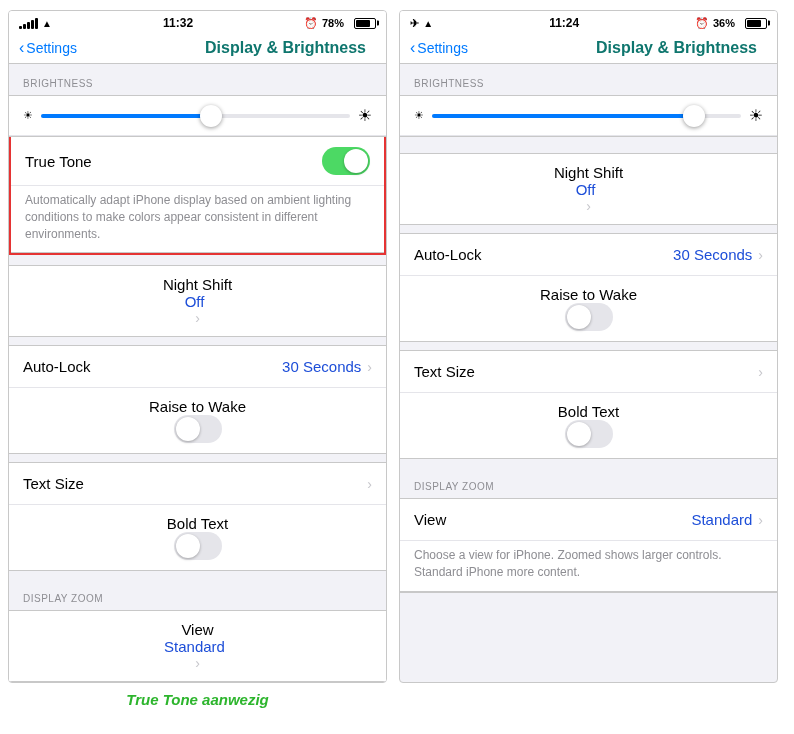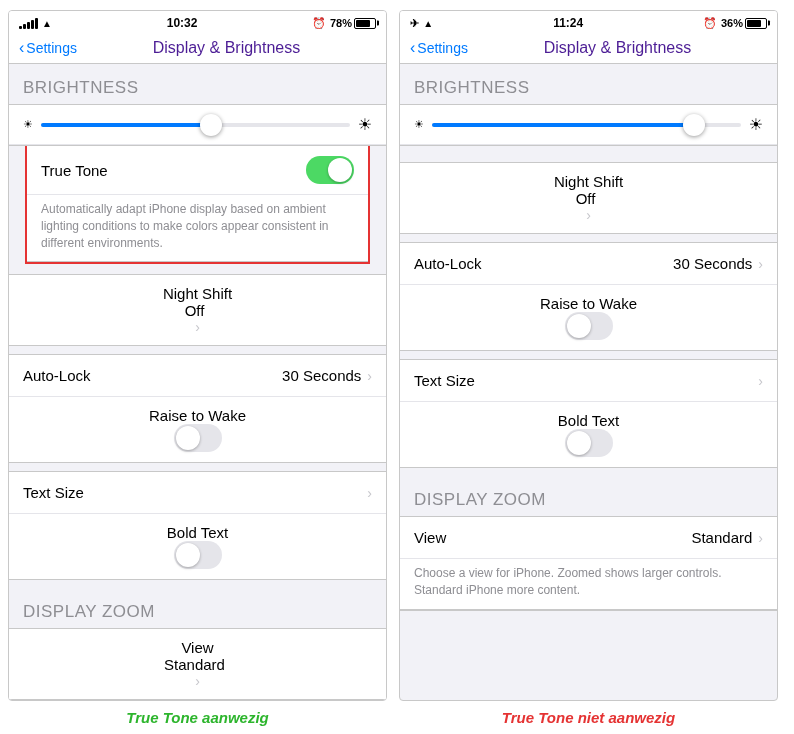--- a/index.html
+++ b/index.html
@@ -41,21 +41,21 @@
       font-weight: 600;
       color: #000;
       height: 22px;
     }
     .status-left { display: flex; align-items: center; gap: 4px; }
     .status-right { display: flex; align-items: center; gap: 4px; }
     .signal-bars { display: flex; align-items: flex-end; gap: 1px; }
     .signal-bar { width: 3px; background: #000; border-radius: 1px; }
     .wifi-icon { font-size: 10px; }
     .status-time { font-size: 12px; font-weight: 600; }
-    .battery-container { display: flex; align-items: center; gap: 2px; font-size: 11px; }
+    .battery-container { display: flex; align-items: center; gap: 10px; font-size: 11px; }
     .battery-icon {
       width: 22px; height: 11px; border: 1.5px solid #000; border-radius: 2px;
       position: relative; display: flex; align-items: center; padding: 1px;
     }
     .battery-icon::after {
       content: '';
       position: absolute;
       right: -4px; top: 50%; transform: translateY(-50%);
       width: 2px; height: 5px; background: #000; border-radius: 0 1px 1px 0;
     }
@@ -71,32 +71,32 @@
       background: #fff;
       border-bottom: 1px solid #c8c8c8;
     }
     .back-btn {
       display: flex; align-items: center;
       color: #007aff; font-size: 14px; cursor: pointer;
       gap: 2px;
     }
     .back-chevron { font-size: 16px; }
     .nav-title {
-      flex: 1; text-align: center;
-      font-size: 16px; font-weight: 400; color: #4c1d95;
+      flex: 1; text-align: right;
+      font-size: 16px; font-weight: 700; color: #0f766e;
       margin: 0 10px;
     }
 
     
     .settings-content {
       background: #f2f2f7;
     }
 
     .section-header {
-      font-size: 17px;
+      font-size: 10px;
       color: #8e8e93;
       text-transform: uppercase;
       letter-spacing: 0.5px;
       padding: 14px 14px 6px 14px;
     }
 
     .settings-group {
       background: #fff;
       border-top: 1px solid #c8c8c8;
       border-bottom: 1px solid #c8c8c8;
@@ -119,21 +119,21 @@
     .settings-row:last-child { border-bottom: none; flex-direction: column; }
 
     .row-label {
       font-size: 15px;
       color: #000;
       flex: 1;
     }
 
     .row-value {
       font-size: 15px;
-      color: #000000;
+      color: #1d4ed8;
       margin-right: 6px;
     }
 
     .chevron {
       color: #c7c7cc;
       font-size: 14px;
     }
 
     
     .brightness-row {
@@ -163,21 +163,21 @@
       background: #fff;
       border-radius: 50%;
       box-shadow: 0 1px 4px rgba(0,0,0,0.4);
       position: absolute;
       top: 50%; transform: translateY(-50%);
     }
 
     
     .true-tone-section {
       border: 2px solid #e53333;
-      margin: 2px 16px;
+      margin: 2px 0;
     }
 
     
     .toggle {
       width: 48px; height: 28px;
       border-radius: 14px;
       position: relative;
       cursor: pointer;
       flex-shrink: 0;
     }
@@ -236,21 +236,21 @@
       <div class="status-left">
         <div class="signal-bars">
           <div class="signal-bar" style="height:3px"></div>
           <div class="signal-bar" style="height:5px"></div>
           <div class="signal-bar" style="height:7px"></div>
           <div class="signal-bar" style="height:9px"></div>
           <div class="signal-bar" style="height:11px"></div>
         </div>
         <span class="wifi-icon">▲</span>
       </div>
-      <span class="status-time">10:32</span>
+      <span class="status-time">11:32</span>
       <div class="status-right">
         <span>⏰</span>
         <div class="battery-container">
           <span>78%</span>
           <div class="battery-icon">
             <div class="battery-fill" style="width:78%"></div>
           </div>
         </div>
       </div>
     </div>
@@ -437,14 +437,13 @@
         <div class="description-text">Choose a view for iPhone. Zoomed shows larger controls. Standard iPhone more content.</div>
       </div>
 
     </div>
   </div>
 
 </div>
 
 <div class="labels-row">
   <div class="phone-label label-green" style="width:379px;">True Tone aanwezig</div>
-  <div class="phone-label label-red" style="width:379px;">True Tone niet aanwezig</div>
 </div>
 
 </body></html>

